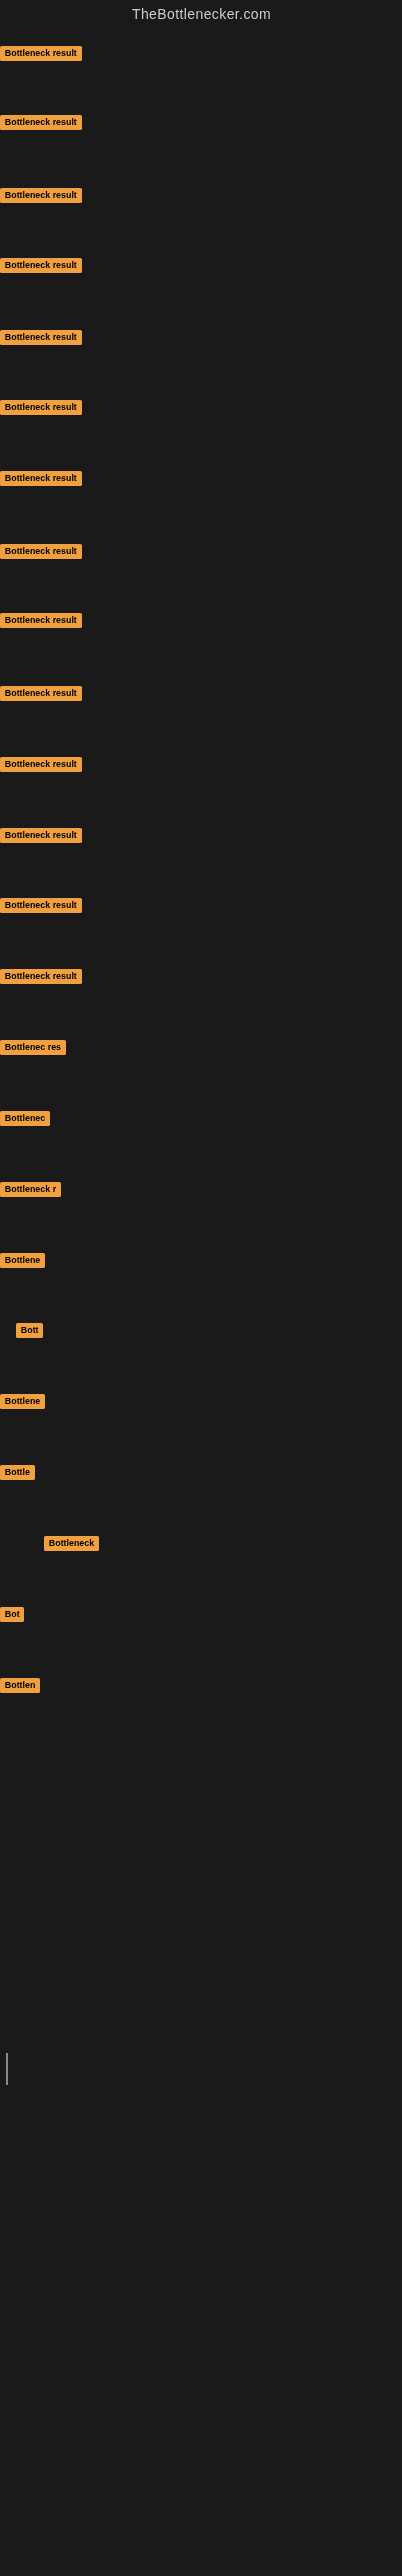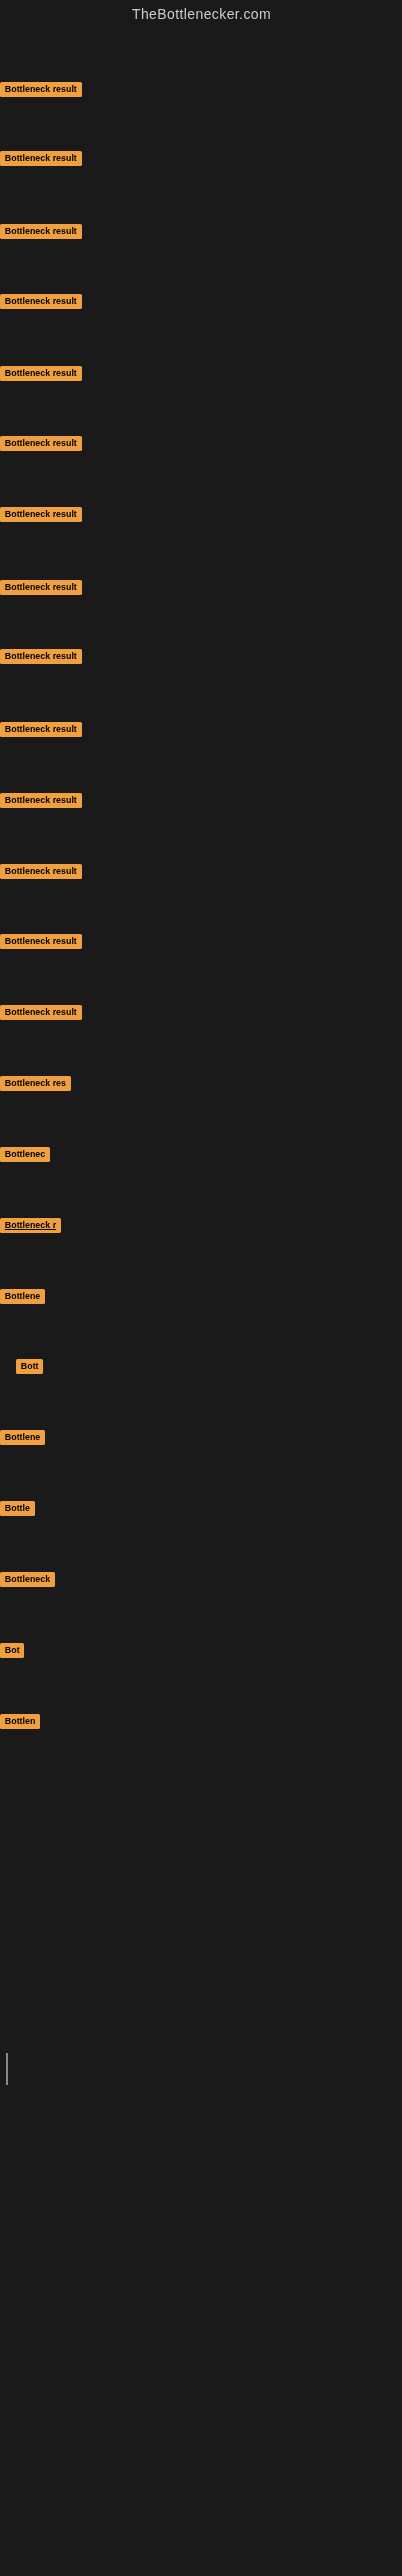--- a/index.html
+++ b/index.html
@@ -24,21 +24,20 @@
     .bottleneck-badge {
       display: inline-block;
       background-color: #f0a040;
       color: #000;
       font-size: 8.9px;
       font-weight: bold;
       padding: 2.4px 4.8px;
       border-radius: 1.6px;
       white-space: nowrap;
       overflow: hidden;
-      margin-top: 36px;
     }
     .row-item {
       position: absolute;
       left: 0;
     }
     .cursor-line {
       position: absolute;
       left: 6.4px;
       width: 1.6px;
       height: 32px;
@@ -58,26 +57,26 @@
     <div class="row-item" style="top: 330px; left: 0px;"><span class="bottleneck-badge" style="max-width: 97px;">Bottleneck result</span></div>
     <div class="row-item" style="top: 400px; left: 0px;"><span class="bottleneck-badge" style="max-width: 97px;">Bottleneck result</span></div>
     <div class="row-item" style="top: 471px; left: 0px;"><span class="bottleneck-badge" style="max-width: 97px;">Bottleneck result</span></div>
     <div class="row-item" style="top: 544px; left: 0px;"><span class="bottleneck-badge" style="max-width: 97px;">Bottleneck result</span></div>
     <div class="row-item" style="top: 613px; left: 0px;"><span class="bottleneck-badge" style="max-width: 97px;">Bottleneck result</span></div>
     <div class="row-item" style="top: 686px; left: 0px;"><span class="bottleneck-badge" style="max-width: 97px;">Bottleneck result</span></div>
     <div class="row-item" style="top: 757px; left: 0px;"><span class="bottleneck-badge" style="max-width: 97px;">Bottleneck result</span></div>
     <div class="row-item" style="top: 828px; left: 0px;"><span class="bottleneck-badge" style="max-width: 97px;">Bottleneck result</span></div>
     <div class="row-item" style="top: 898px; left: 0px;"><span class="bottleneck-badge" style="max-width: 97px;">Bottleneck result</span></div>
     <div class="row-item" style="top: 969px; left: 0px;"><span class="bottleneck-badge" style="max-width: 97px;">Bottleneck result</span></div>
-    <div class="row-item" style="top: 1040px; left: 0px;"><span class="bottleneck-badge" style="max-width: 81px;">Bottleneck res</span></div>
+    <div class="row-item" style="top: 1040px; left: 0px;"><span class="bottleneck-badge" style="max-width: 81px;">Bottlenec res</span></div>
     <div class="row-item" style="top: 1111px; left: 0px; text-decoration: underline;"><span class="bottleneck-badge" style="max-width: 58px;">Bottlenec</span></div>
-    <div class="row-item" style="top: 1182px; left: 0px;"><span class="bottleneck-badge" style="max-width: 68px; text-decoration: underline;">Bottleneck r</span></div>
+    <div class="row-item" style="top: 1182px; left: 0px;"><span class="bottleneck-badge" style="max-width: 68px;">Bottleneck r</span></div>
     <div class="row-item" style="top: 1253px; left: 0px;"><span class="bottleneck-badge" style="max-width: 53px;">Bottlene</span></div>
     <div class="row-item" style="top: 1323px; left: 16px;"><span class="bottleneck-badge" style="max-width: 32px;">Bott</span></div>
     <div class="row-item" style="top: 1394px; left: 0px;"><span class="bottleneck-badge" style="max-width: 53px;">Bottlene</span></div>
     <div class="row-item" style="top: 1465px; left: 0px; text-align: center;"><span class="bottleneck-badge" style="max-width: 42px;">Bottle</span></div>
-    <div class="row-item" style="top: 1536px; left: 0px;"><span class="bottleneck-badge" style="max-width: 63px;">Bottleneck</span></div>
+    <div class="row-item" style="top: 1536px; left: 0px; padding-left: 44px;"><span class="bottleneck-badge" style="max-width: 63px;">Bottleneck</span></div>
     <div class="row-item" style="top: 1607px; left: 0px;"><span class="bottleneck-badge" style="max-width: 24px;">Bot</span></div>
     <div class="row-item" style="top: 1678px; left: 0px; text-decoration: underline;"><span class="bottleneck-badge" style="max-width: 47px;">Bottlen</span></div>
   </div>
 
 <div class="cursor-line" id="cursor-line" style="top: 2053px;"></div>
 
 
 </body></html>

